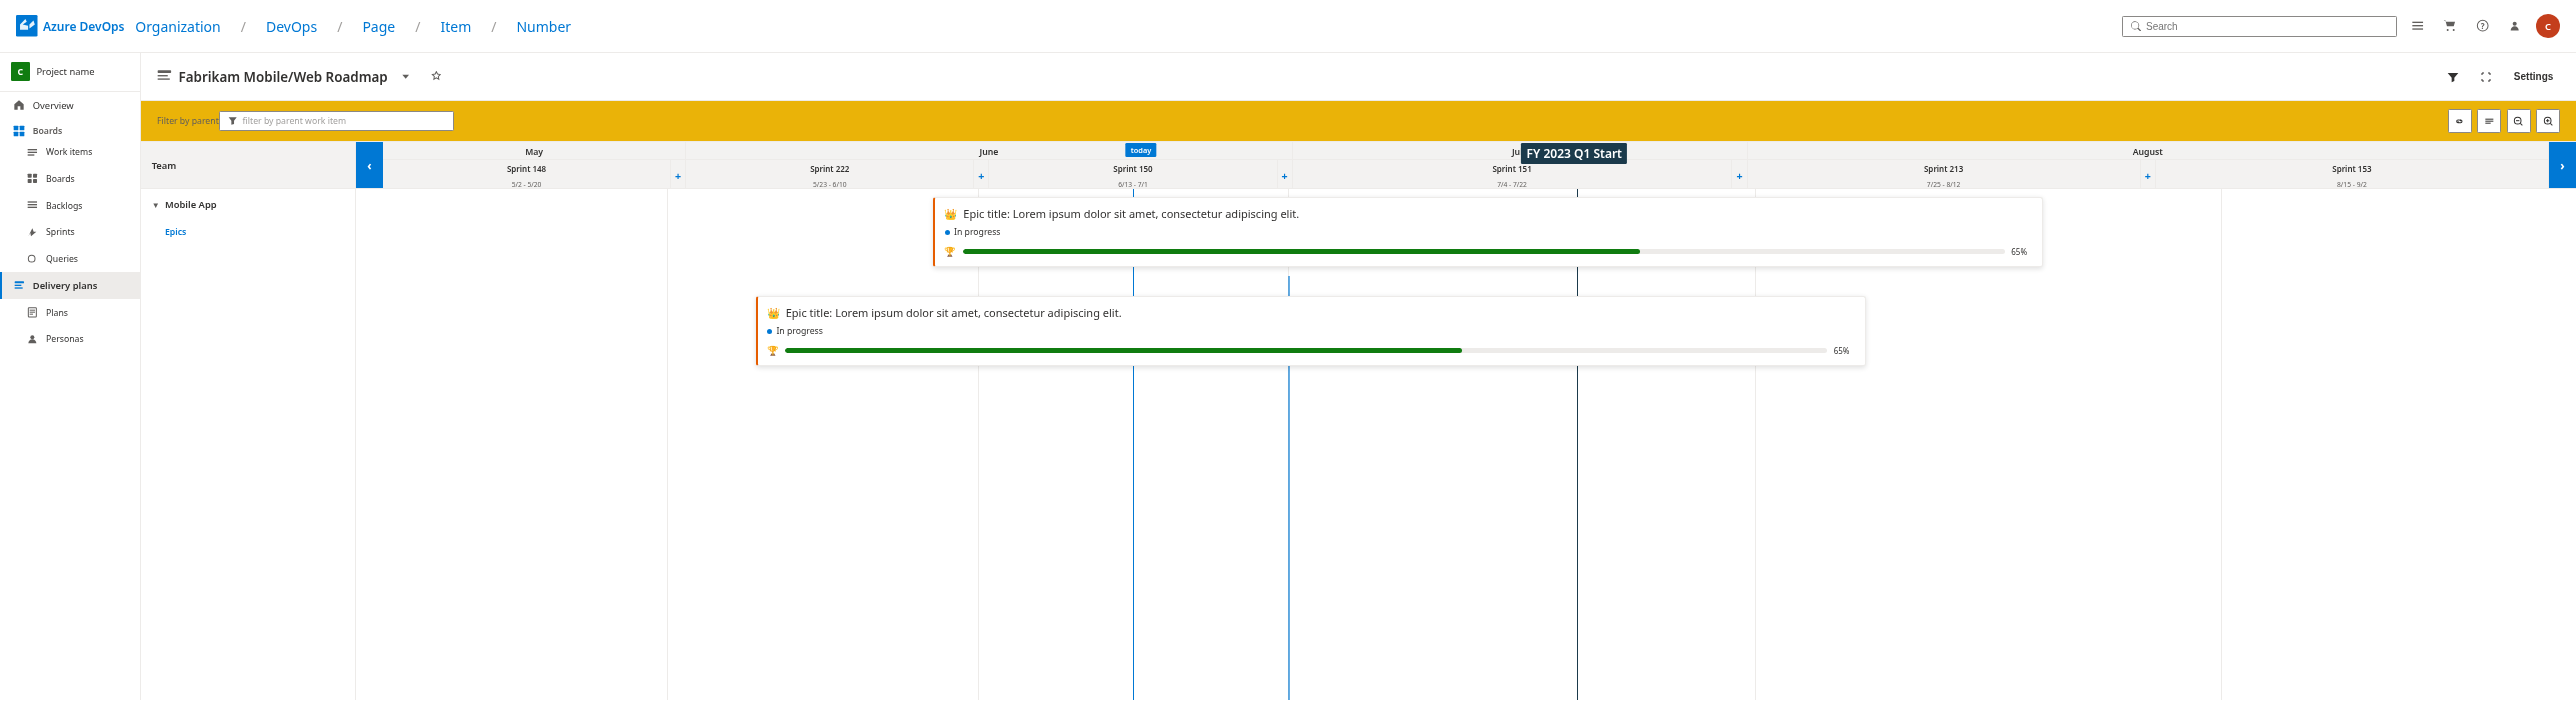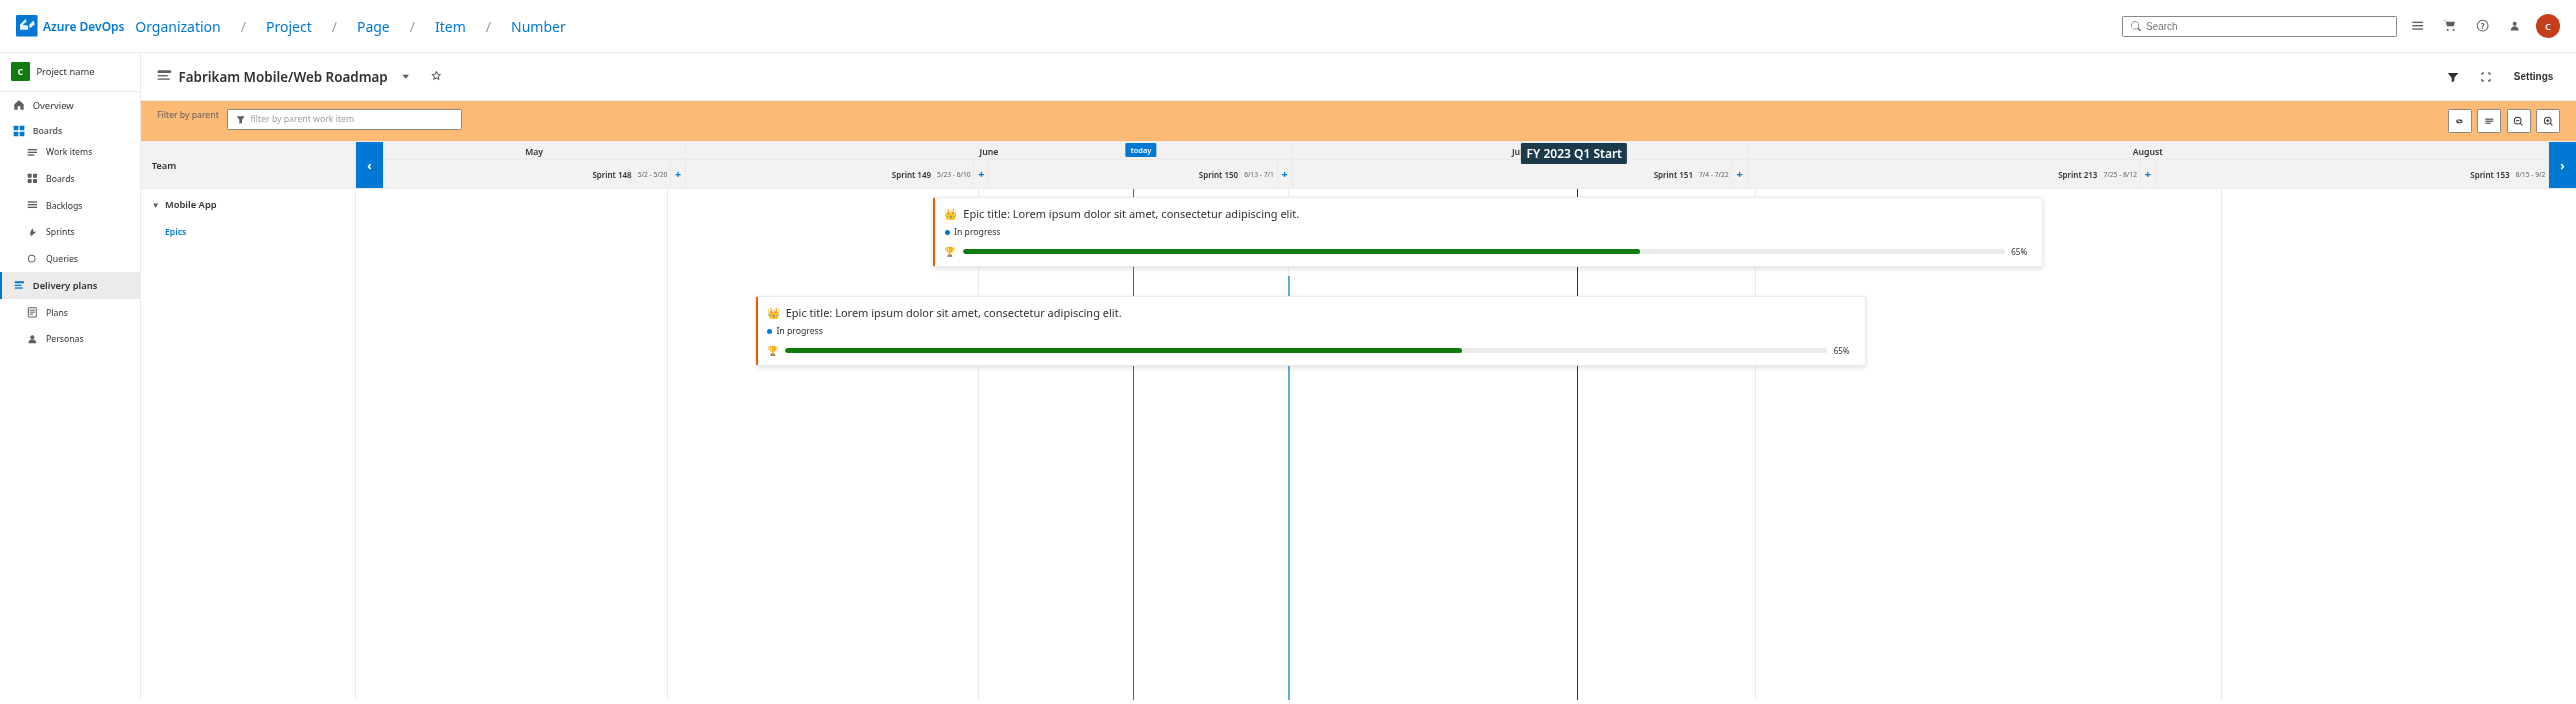--- a/index.html
+++ b/index.html
@@ -42,39 +42,39 @@
 
     
     .page-header { display: flex; align-items: center; justify-content: space-between; padding: 9.4px 16px; border-bottom: 0.7px solid #edebe9; height: 48px; }
     .page-header-left { display: flex; align-items: center; gap: 6.7px; }
     .page-header-title { font-size: 13.4px; font-weight: 600; color: #323130; }
     .page-header-actions { display: flex; align-items: center; gap: 8px; }
     .header-btn { display: flex; align-items: center; gap: 4px; padding: 4px 6.7px; border: none; background: none; cursor: pointer; color: #323130; font-size: 9.4px; border-radius: 1.3px; }
     .settings-btn { font-weight: 600; font-size: 10px; }
 
     
-    .filter-bar { display: flex; align-items: flex-start; gap: 8px; padding: 8px 16px; border-bottom: 0.7px solid #edebe9; background: #fdba74; }
+    .filter-bar { display: flex; align-items: center; padding: 8px 16px; border-bottom: 0.7px solid #edebe9; background: #eab308; }
     .filter-label { font-size: 8.7px; color: #605e5c; }
     .filter-input { display: flex; align-items: center; gap: 5.4px; border: 0.7px solid #8a8886; border-radius: 1.3px; padding: 3.4px 8px; background: #fff; width: 235px; }
     .filter-input span { color: #605e5c; font-size: 8.7px; }
     .filter-spacer { flex: 1; }
     .filter-actions { display: flex; align-items: center; gap: 5.4px; }
     .filter-action-btn { width: 24px; height: 24px; border: 0.7px solid #8a8886; background: #fff; border-radius: 1.3px; display: flex; align-items: center; justify-content: center; cursor: pointer; color: #323130; font-size: 10.7px; }
 
     
     .gantt-container { flex: 1; overflow: hidden; display: flex; flex-direction: column; }
 
     
     .timeline-header { display: flex; border-bottom: 0.7px solid #edebe9; background: #f3f2f1; height: 47px; flex-shrink: 0; }
     .team-col-header { width: 215px; flex-shrink: 0; display: flex; align-items: center; padding: 0 10.7px; font-weight: 600; font-size: 9.4px; border-right: 0.7px solid #edebe9; }
     .month-block { display: flex; flex-direction: column; border-right: 0.7px solid #edebe9; }
     .month-nav-btn { width: 27px; flex-shrink: 0; display: flex; align-items: center; justify-content: center; background: #0078d4; cursor: pointer; color: #fff; font-size: 12px; font-weight: 700; }
     .month-label { font-weight: 600; font-size: 8.7px; text-align: center; padding: 4px 0 1.3px; border-bottom: 0.7px solid #edebe9; }
     .sprint-labels { display: flex; flex: 1; }
-    .sprint-label-item { flex: 1; display: flex; align-items: center; justify-content: flex-end; gap: 6px; font-size: 7.4px; color: #323130; border-right: 0.7px solid #edebe9; padding: 2.7px; flex-direction: row; }
+    .sprint-label-item { flex: 1; display: flex; align-items: center; justify-content: flex-end; gap: 6px; font-size: 7.4px; color: #323130; border-right: 0.7px solid #edebe9; padding: 2.7px; flex-direction: column; }
     .sprint-label-item:last-child { border-right: none; }
     .sprint-name { font-weight: 600; font-size: 8px; }
     .sprint-dates { font-size: 6.7px; color: #605e5c; }
     .sprint-add { color: #0078d4; cursor: pointer; font-size: 10.7px; font-weight: 700; }
 
     
     .today-badge {
       position: absolute; top: 0; background: #0078d4; color: #fff;
       font-size: 7.4px; font-weight: 600; padding: 2px 5.4px; border-radius: 1.3px;
       white-space: nowrap; transform: translateX(-50%);
@@ -124,21 +124,21 @@
   <div class="azure-logo">
     <svg class="logo-icon" viewBox="0 0 32 32" fill="none">
       <rect width="32" height="32" rx="2" fill="#0078d4"></rect>
       <path d="M6 22V14l8-8 2 4-6 4 8 2v6L6 22zm14-2l8-6-2-6-6 6v6h0z" fill="#fff" opacity="0.9"></path>
     </svg>
     <span>Azure DevOps</span>
   </div>
   <div class="breadcrumb">
     <span style="color:#0078d4;cursor:pointer">Organization</span>
     <span class="sep">/</span>
-    <span style="color:#0078d4;cursor:pointer">Project</span>
+    <span style="color:#0078d4;cursor:pointer">DevOps</span>
     <span class="sep">/</span>
     <span style="color:#0078d4;cursor:pointer">Page</span>
     <span class="sep">/</span>
     <span style="color:#0078d4;cursor:pointer">Item</span>
     <span class="sep">/</span>
     <span style="color:#0078d4;cursor:pointer">Number</span>
   </div>
   <div class="search-box">
     <svg width="10.7" height="10.7" viewBox="0 0 16 16" fill="#605e5c">
       <path d="M11.742 10.344a6.5 6.5 0 1 0-1.397 1.398l3.85 3.85a1 1 0 0 0 1.415-1.414l-3.868-3.834zM12 6.5a5.5 5.5 0 1 1-11 0 5.5 5.5 0 0 1 11 0z"></path>
@@ -394,21 +394,21 @@
               <div style="display:flex;align-items:center;padding:0 4px;">
                 <span class="sprint-add">+</span>
               </div>
             </div>
           </div>
 
           <div class="month-block" style="width:28%; height:100%; display:flex; flex-direction:column;">
             <div class="month-label">June</div>
             <div class="sprint-labels">
               <div class="sprint-label-item" style="border-right:0.7px solid #edebe9;">
-                <span class="sprint-name">Sprint 149</span>
+                <span class="sprint-name">Sprint 222</span>
                 <span class="sprint-dates">5/23 - 6/10</span>
               </div>
               <div style="display:flex;align-items:center;padding:0 4px;border-right:0.7px solid #edebe9;">
                 <span class="sprint-add">+</span>
               </div>
               <div class="sprint-label-item" style="border-right:0.7px solid #edebe9;">
                 <span class="sprint-name">Sprint 150</span>
                 <span class="sprint-dates">6/13 - 7/1</span>
               </div>
               <div style="display:flex;align-items:center;padding:0 4px;">

